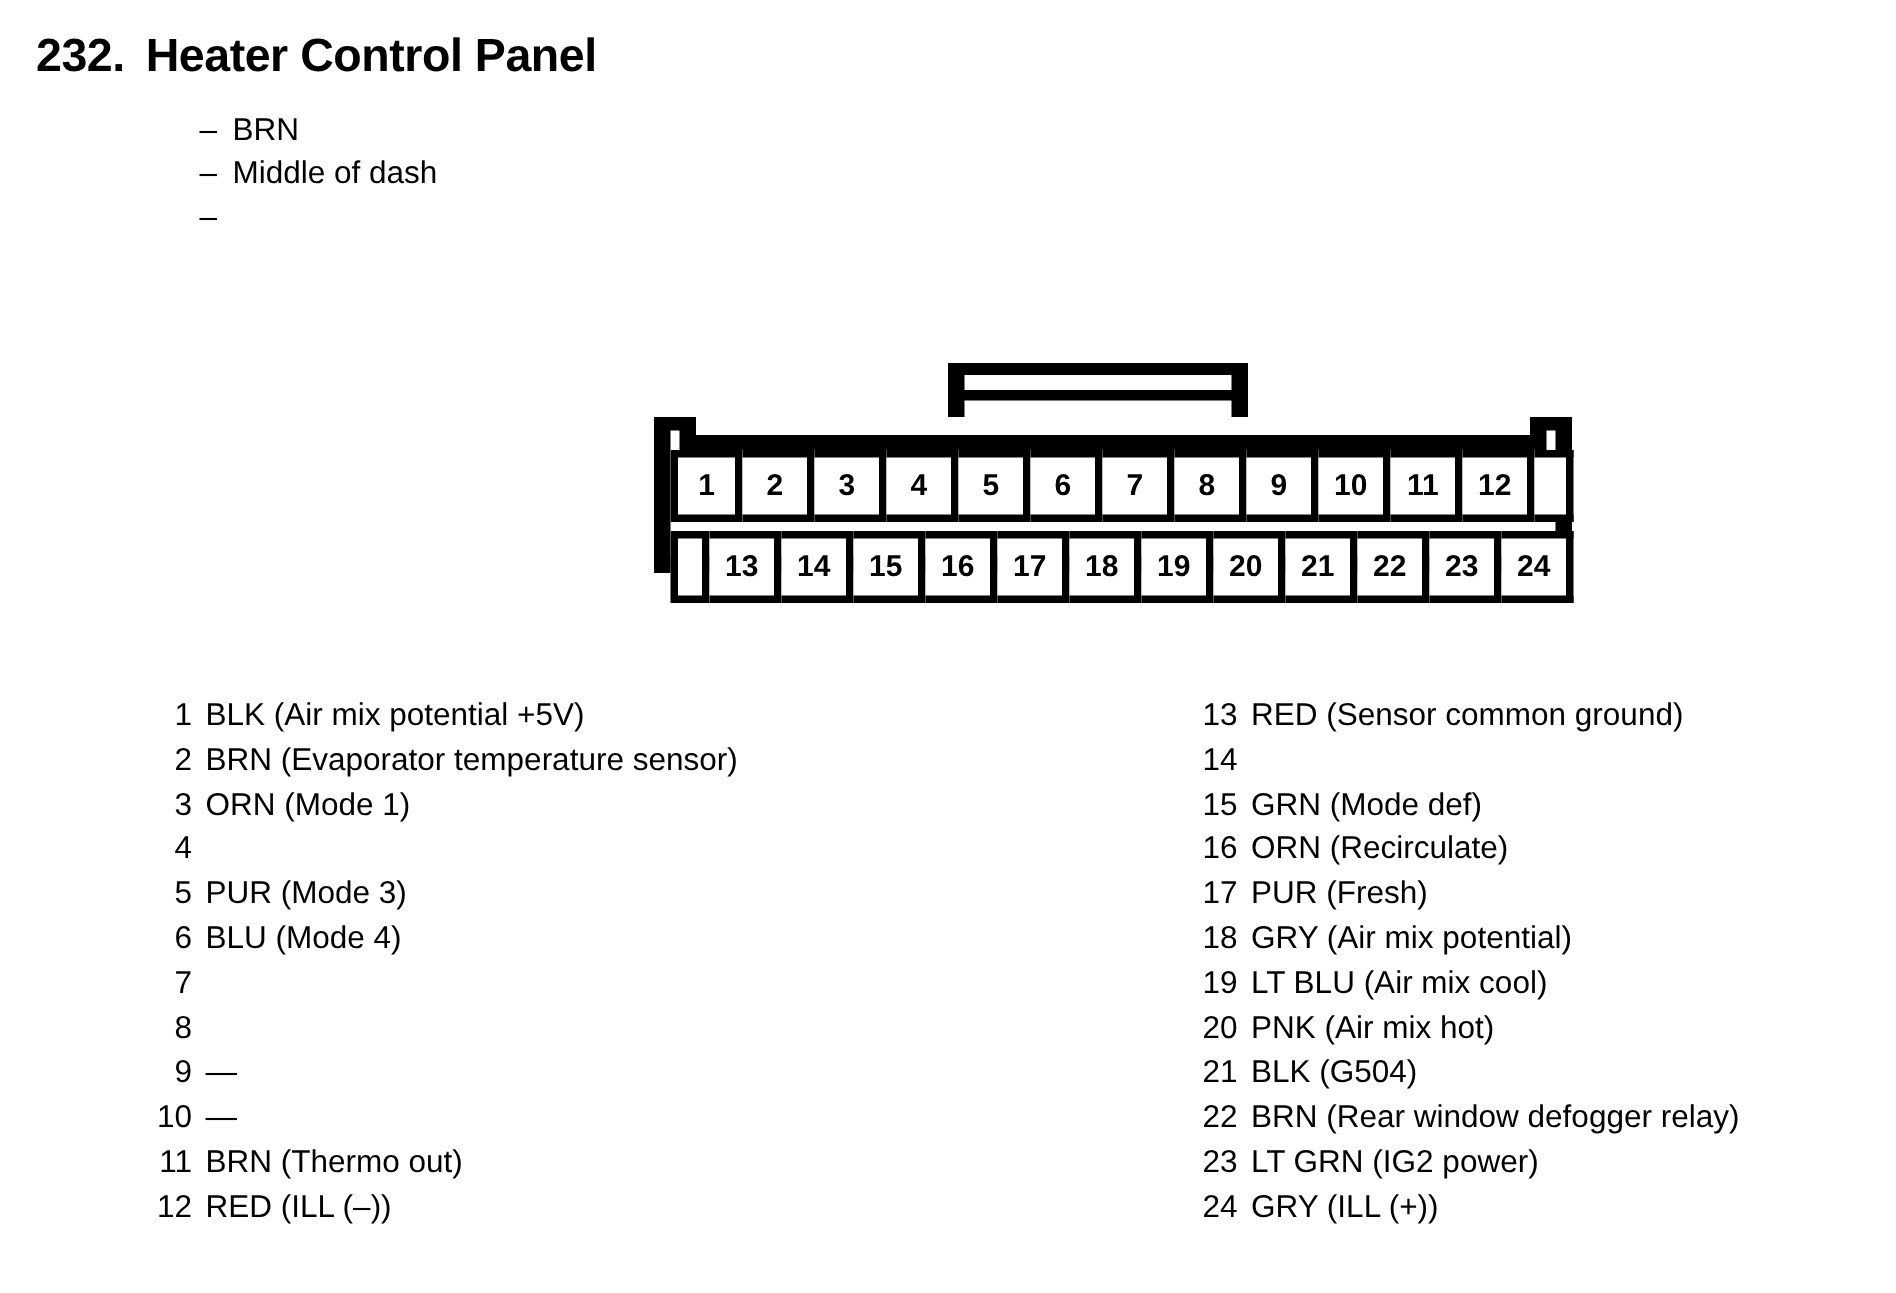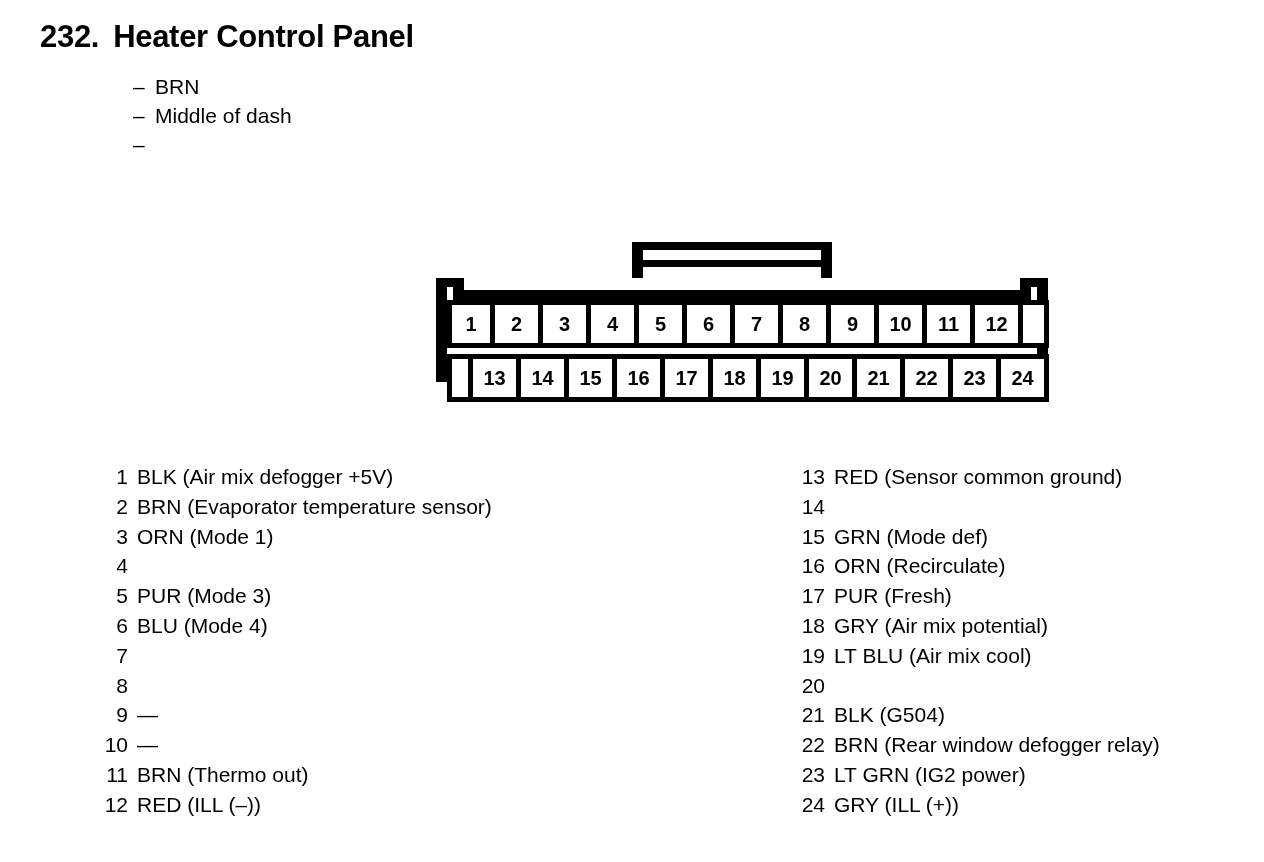--- a/index.html
+++ b/index.html
@@ -18,21 +18,21 @@
   }
 
   
   #heading-block {
     position: absolute;
     left: 0; top: 0;
     width: 100%;
   }
   #page-title {
     position: absolute;
-    left: 40px;
+    left: 24px;
     top: 19px;
     font-size: 31px;
     font-weight: bold;
     letter-spacing: -0.3px;
     white-space: nowrap;
   }
   #page-title .title-number { margin-right: 14px; }
 
   #subtitle-list {
     position: absolute;
@@ -241,21 +241,21 @@
         <div class="pin-cell">22</div>
         <div class="pin-cell">23</div>
         <div class="pin-cell">24</div>
       </div>
   </div>
 </div>
 
 <div class="pin-legend" id="pin-legend-left">
     <div class="pin-legend-row">
       <span class="pin-num">1</span>
-      <span class="pin-desc">BLK (Air mix defogger +5V)</span>
+      <span class="pin-desc">BLK (Air mix potential +5V)</span>
     </div>
     <div class="pin-legend-row">
       <span class="pin-num">2</span>
       <span class="pin-desc">BRN (Evaporator temperature sensor)</span>
     </div>
     <div class="pin-legend-row">
       <span class="pin-num">3</span>
       <span class="pin-desc">ORN (Mode 1)</span>
     </div>
     <div class="pin-legend-row">
@@ -315,20 +315,21 @@
     <div class="pin-legend-row">
       <span class="pin-num">18</span>
       <span class="pin-desc">GRY (Air mix potential)</span>
     </div>
     <div class="pin-legend-row">
       <span class="pin-num">19</span>
       <span class="pin-desc">LT BLU (Air mix cool)</span>
     </div>
     <div class="pin-legend-row">
       <span class="pin-num">20</span>
+      <span class="pin-desc">PNK (Air mix hot)</span>
     </div>
     <div class="pin-legend-row">
       <span class="pin-num">21</span>
       <span class="pin-desc">BLK (G504)</span>
     </div>
     <div class="pin-legend-row">
       <span class="pin-num">22</span>
       <span class="pin-desc">BRN (Rear window defogger relay)</span>
     </div>
     <div class="pin-legend-row">

